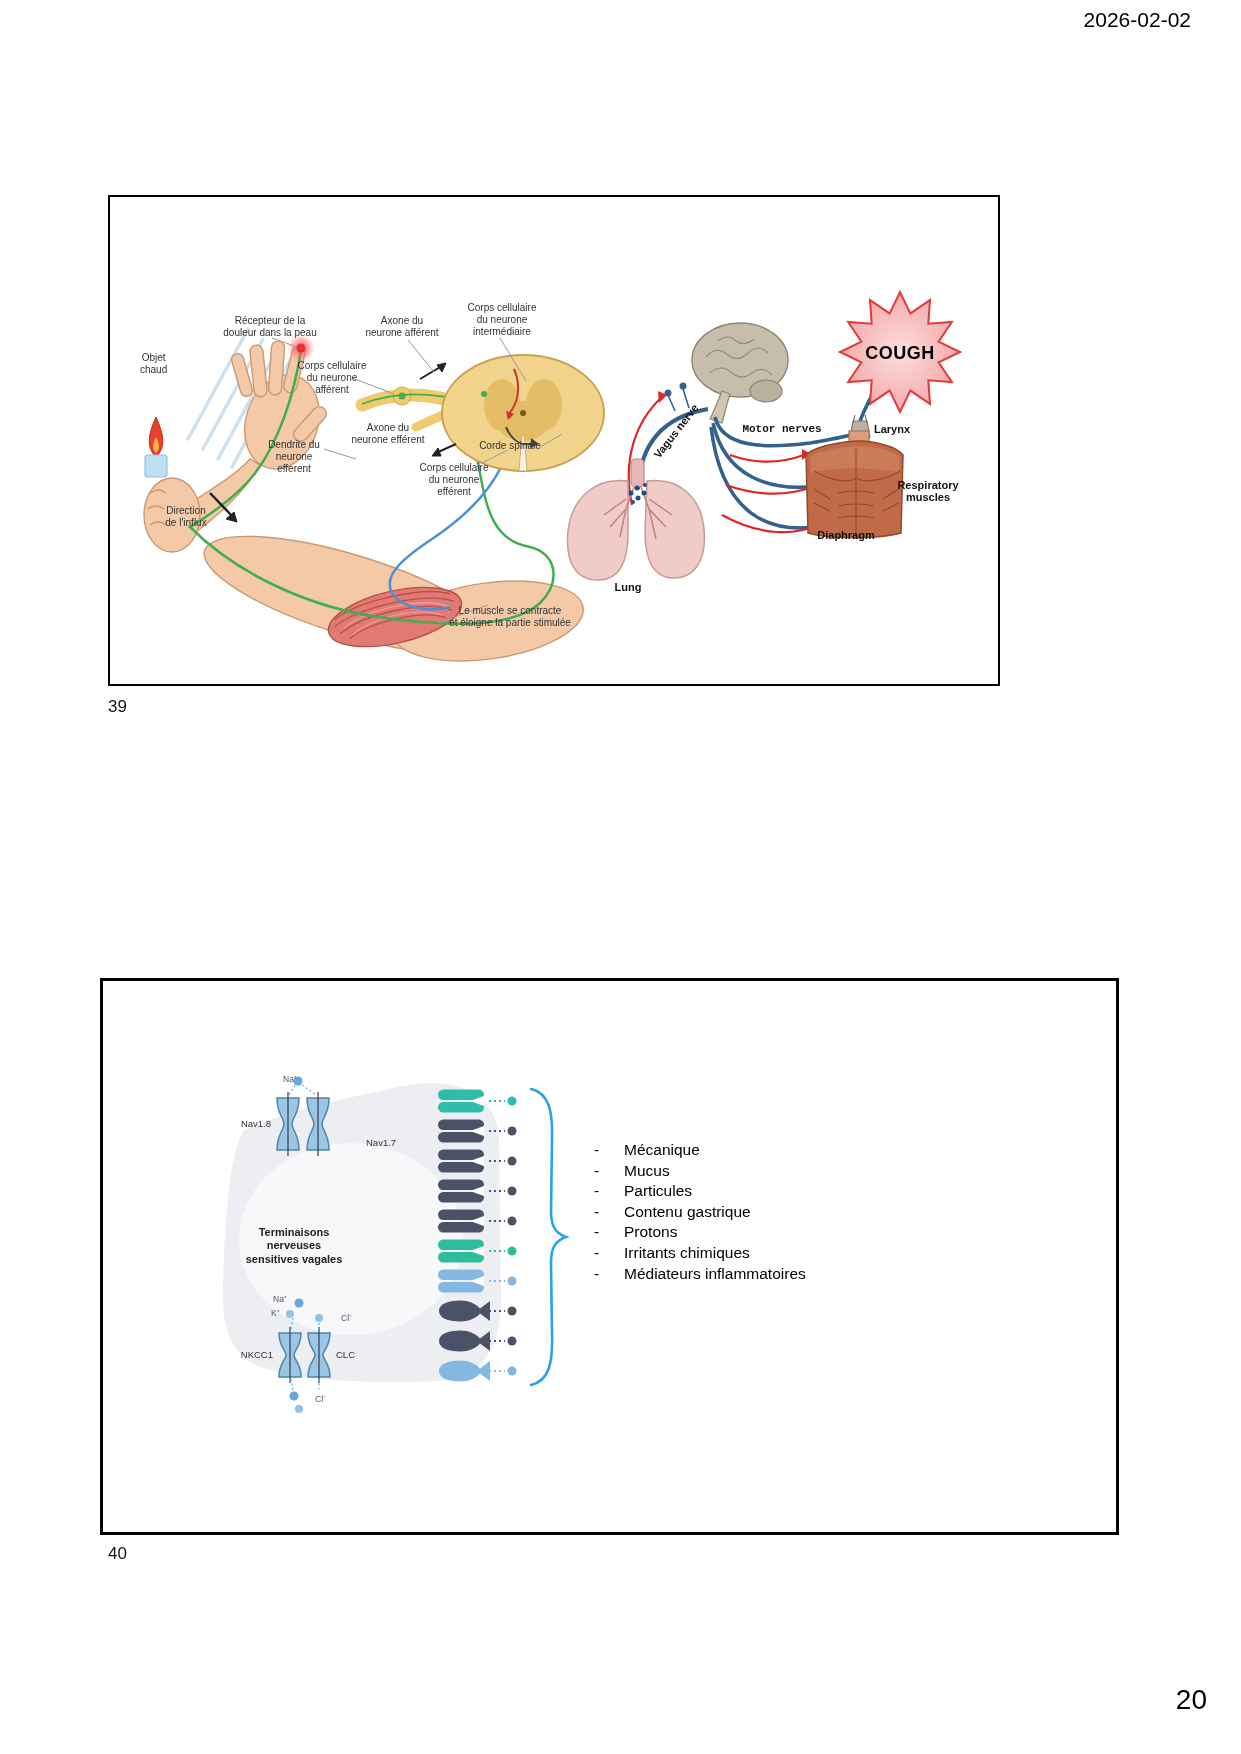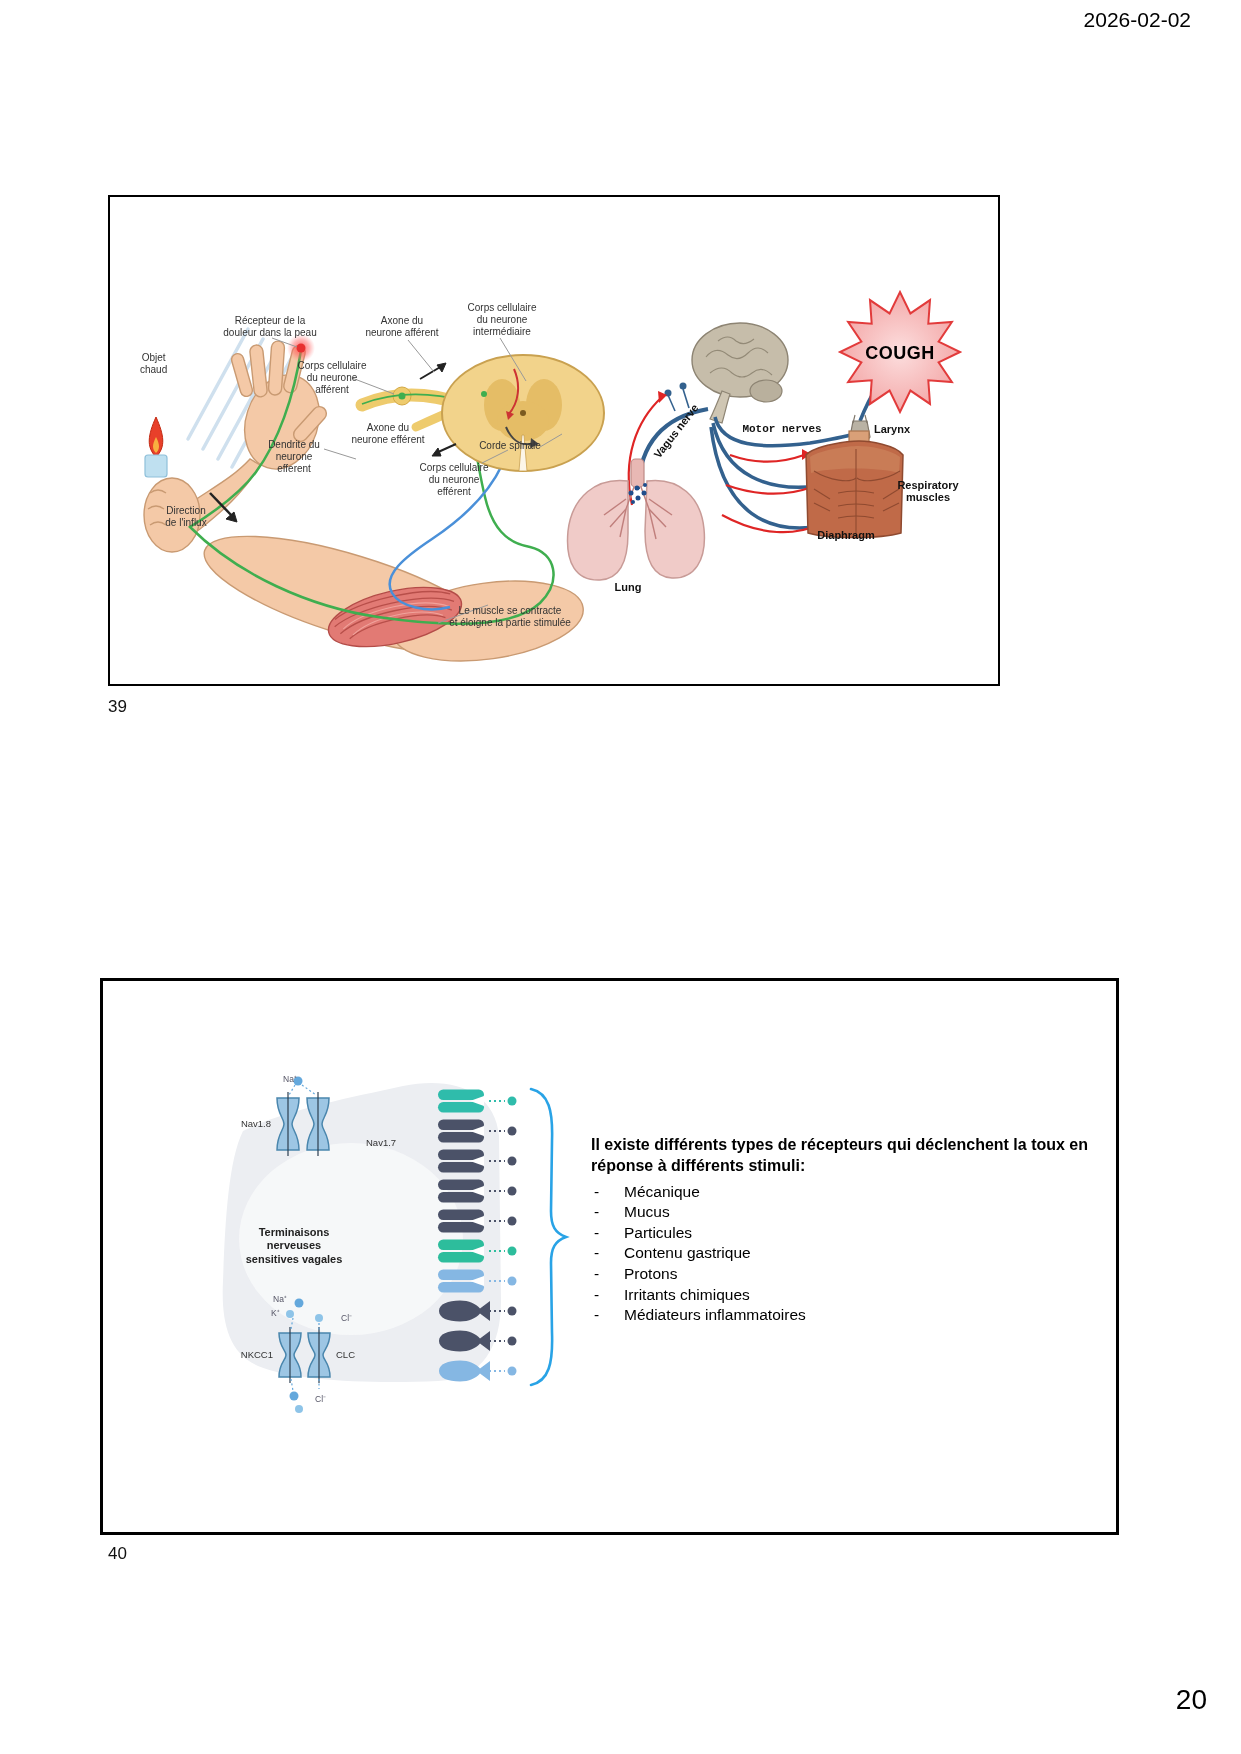--- a/index.html
+++ b/index.html
@@ -410,22 +410,20 @@
     <div class="chlbl" style="left:116px;top:137px;width:52px;text-align:right;">Nav1.8</div>
     <div class="chlbl" style="left:231px;top:156px;padding-left:32px;">Nav1.7</div>
     <div class="ionlbl" style="left:158px;top:312px;">Na⁺</div>
     <div class="ionlbl" style="left:156px;top:326px;">K⁺</div>
     <div class="ionlbl" style="left:226px;top:331px;">Cl⁻</div>
     <div class="chlbl" style="left:118px;top:368px;width:52px;text-align:right;">NKCC1</div>
     <div class="chlbl" style="left:233px;top:368px;">CLC</div>
     <div class="ionlbl" style="left:200px;top:412px;">Cl⁻</div>
 
     <div class="textblock">
-      <div class="intro">Il existe différents types de récepteurs qui déclenchent la toux en
-réponse à différents stimuli:</div>
       <div class="stimuli">
           <div class="li">
             <span class="dash">-</span>
             <span>Mécanique</span>
           </div>
           <div class="li">
             <span class="dash">-</span>
             <span>Mucus</span>
           </div>
           <div class="li">

